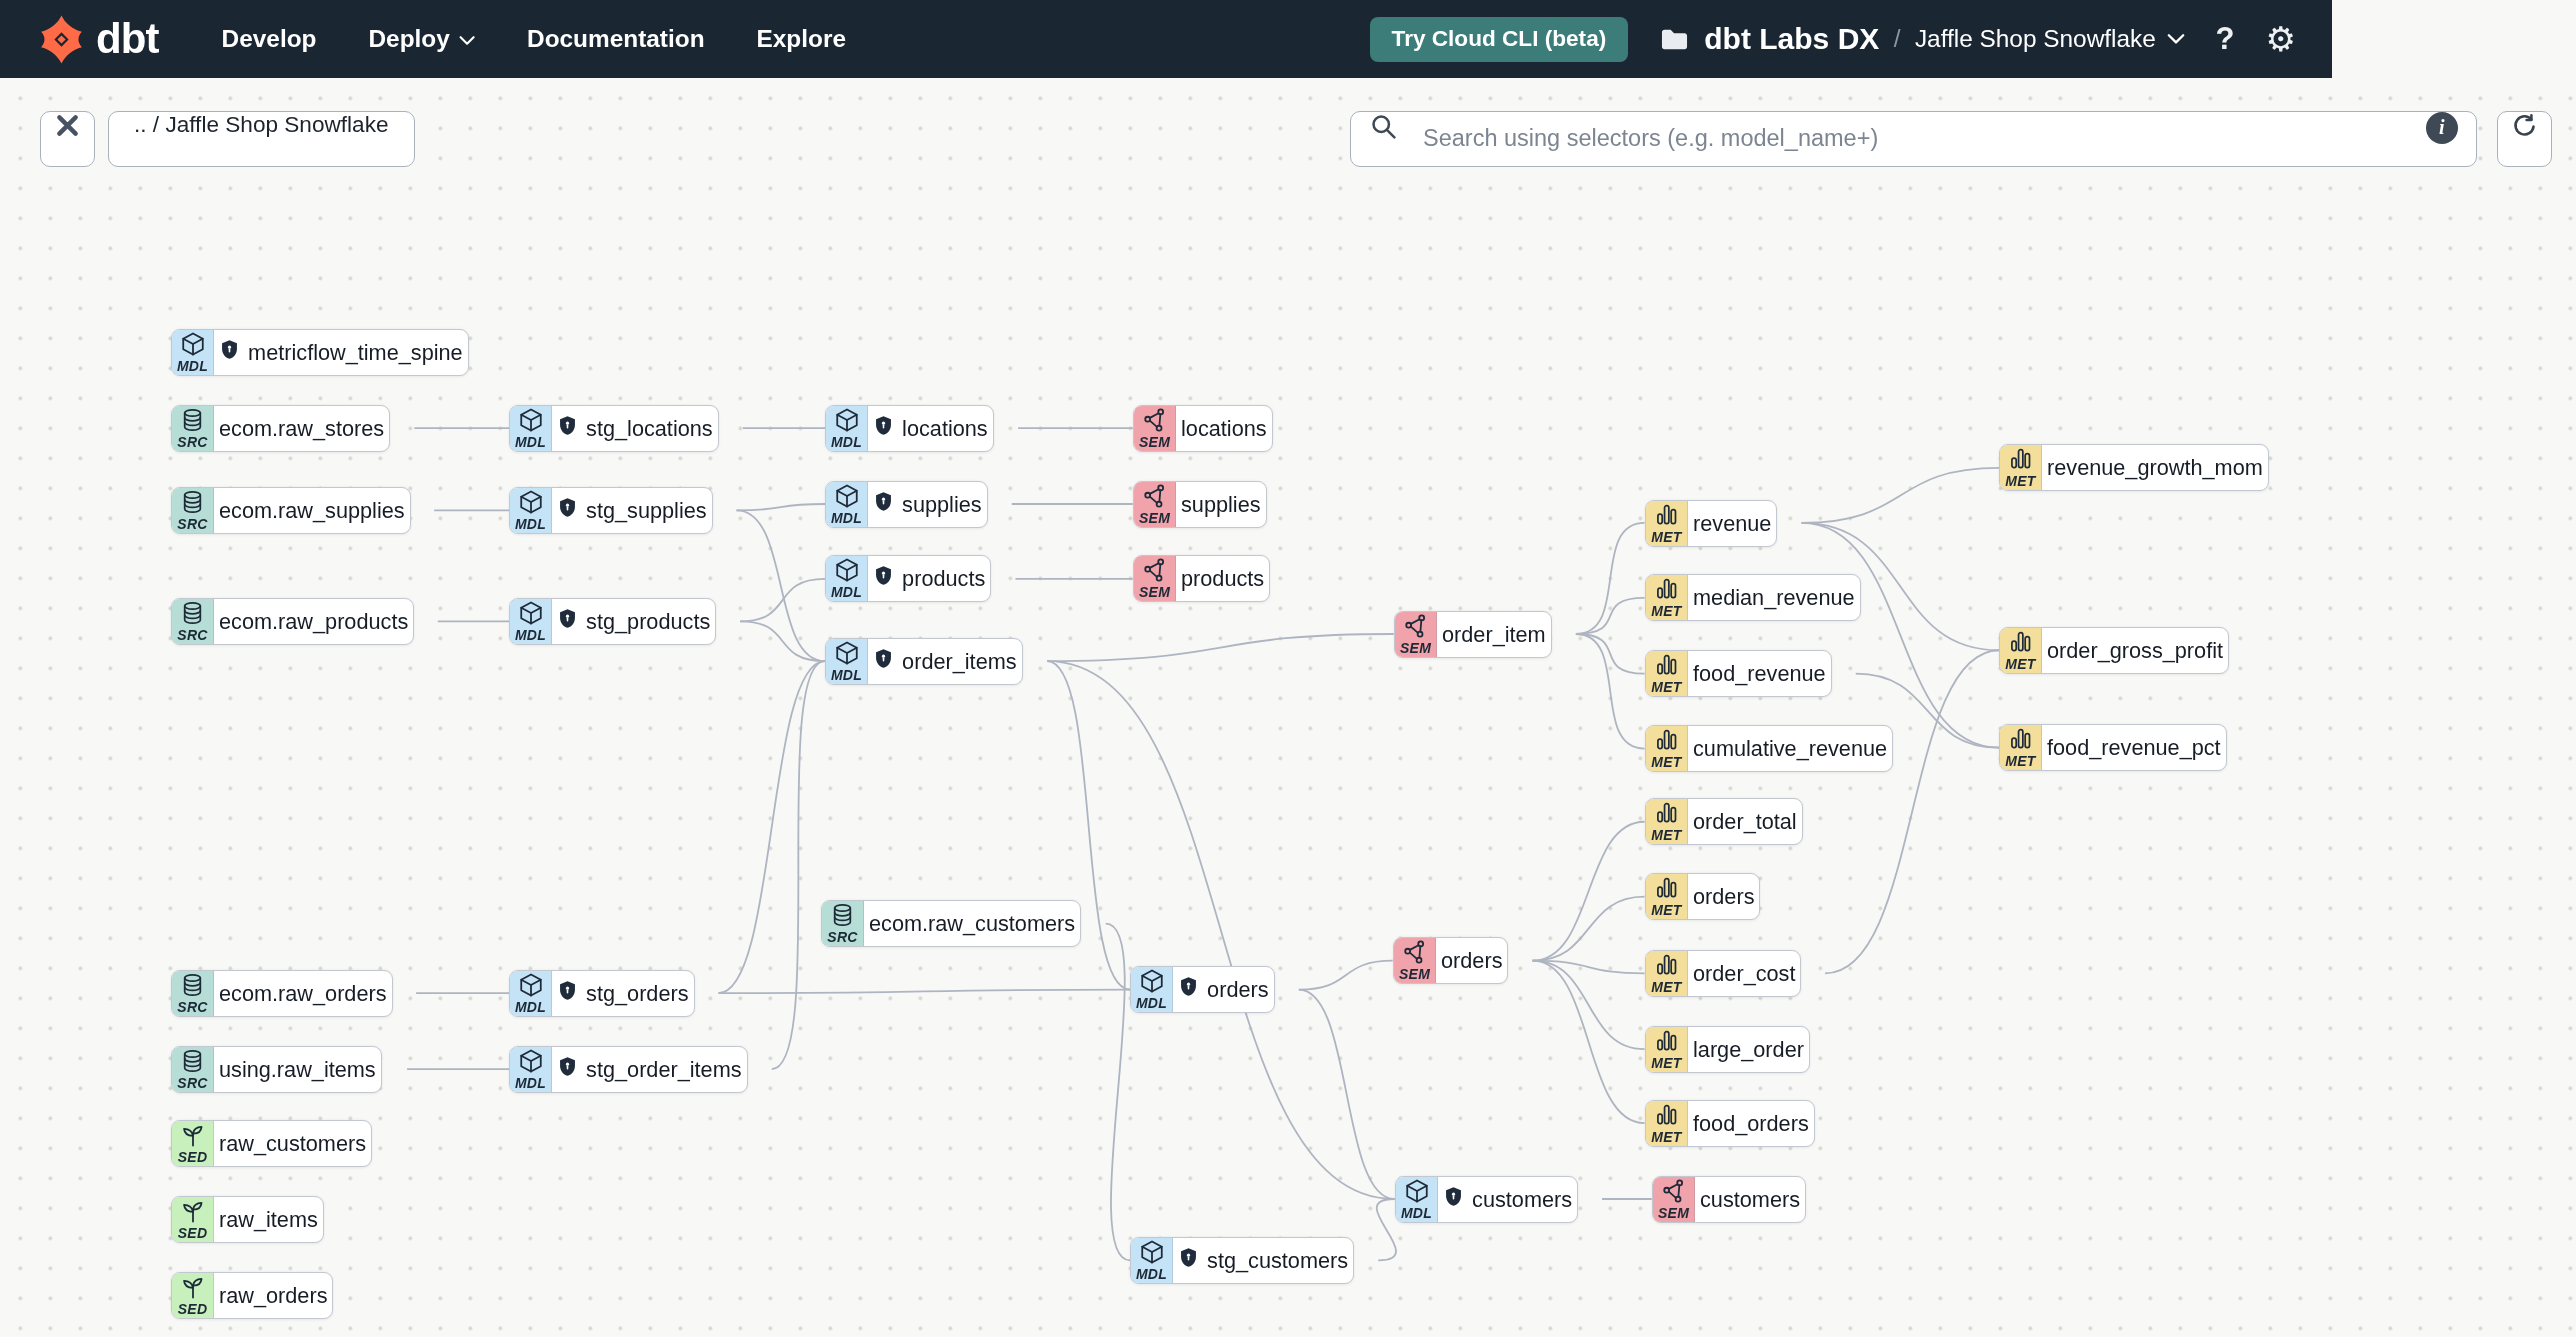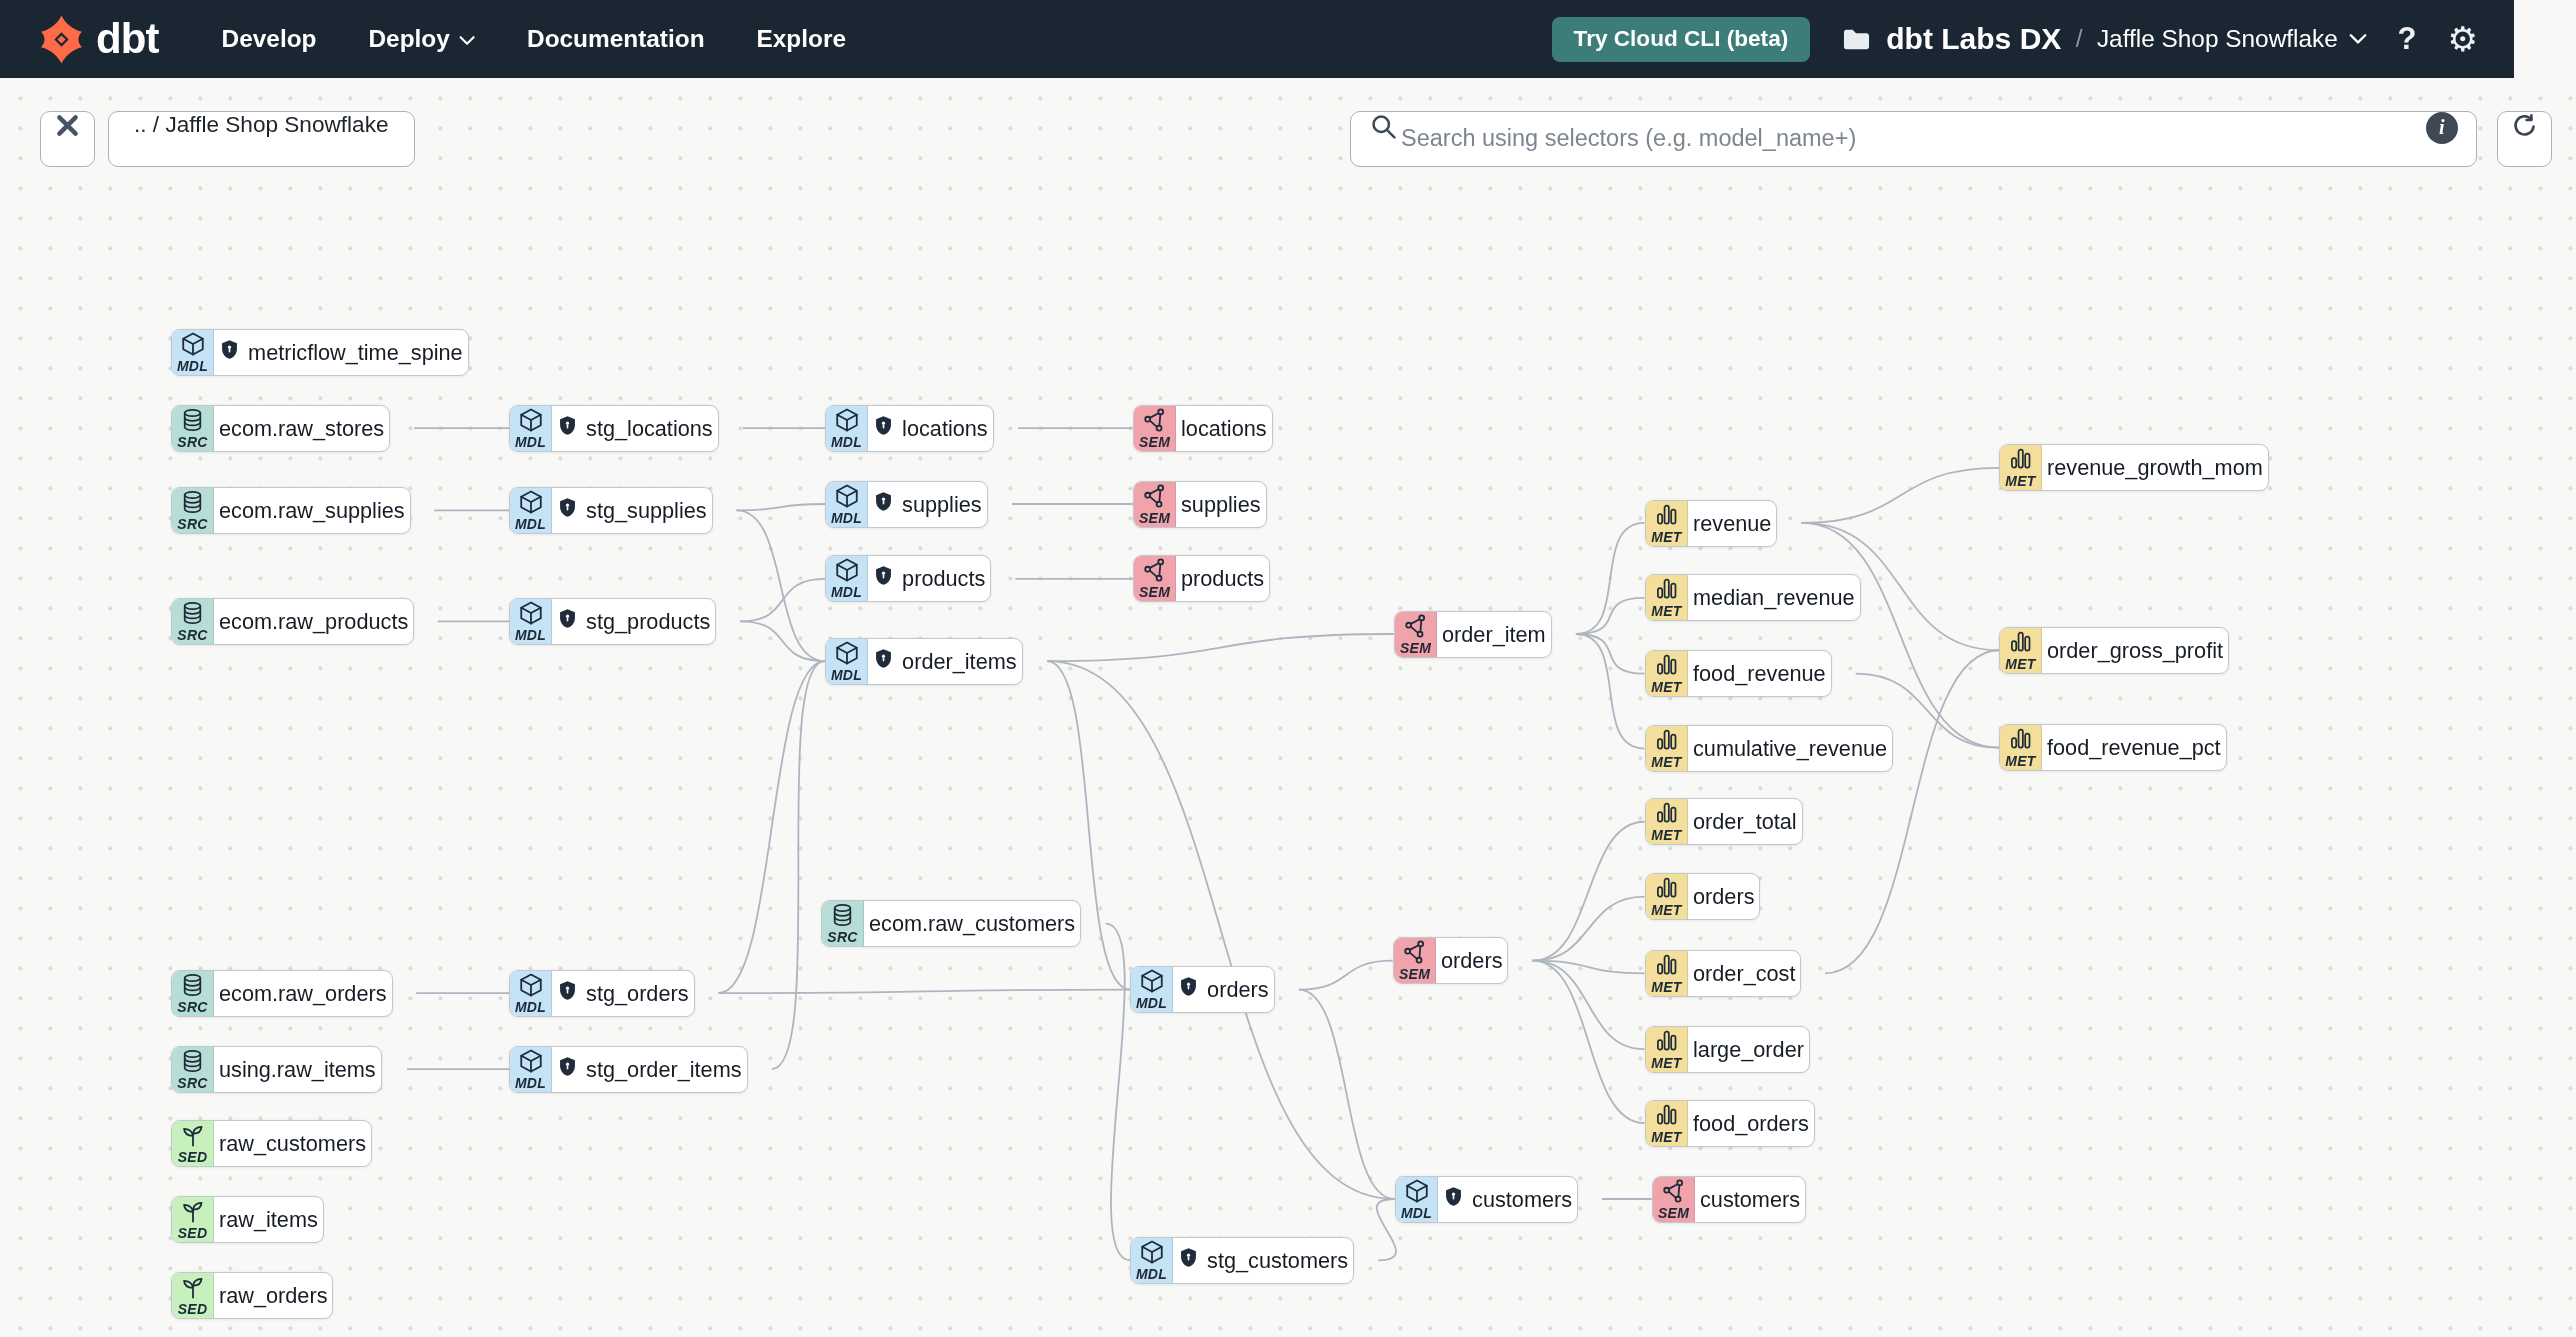--- a/index.html
+++ b/index.html
@@ -1,20 +1,20 @@
 <!DOCTYPE html>
 <html style="font-size:14.4px"><head>
 <meta charset="utf-8">
 <style>
   * { margin:0; padding:0; box-sizing:border-box; }
   html,body { width:2576px; height:1338px; overflow:hidden;
               font-family:"Liberation Sans", sans-serif; background:#f8f8f6; }
 
   
-  #header { position:absolute; left:0; top:0; width:2514px; height:78px;
+  #header { position:absolute; left:0; top:0; width:2332px; height:78px;
             background:#1a2632; display:flex; align-items:center; padding:0 36px; z-index:20; }
   #brand { display:flex; align-items:center; gap:9px; }
   #brand-text { color:#fff; font-size:42px; font-weight:bold; letter-spacing:-0.9px; }
   #nav { display:flex; align-items:center; gap:52px; margin-left:63px; }
   .nav-item { color:#fff; font-size:24.4px; font-weight:bold; display:flex; align-items:center; gap:9px; cursor:pointer; }
   #header-right { margin-left:auto; display:flex; align-items:center; gap:31px; }
   #cta-button { background:#3c7d7a; color:#fff; font-size:22.6px; font-weight:bold;
                 border:none; border-radius:8.1px; height:45px; padding:0 21.7px; cursor:pointer;
                 font-family:"Liberation Sans", sans-serif; }
   #account-group { display:flex; align-items:center; gap:14.4px; color:#fff; }
@@ -31,21 +31,21 @@
             background-size:30px 30px; background-position:5.4px 5.4px; }
   #edges-svg { position:absolute; left:0; top:0; width:2576px; height:1260px; z-index:1; }
   #edges-svg path { fill:none; stroke:#aeb5c1; stroke-width:2; }
 
   
   .tool-box { position:absolute; top:32.5px; height:56px; background:#fff;
               border:1.8px solid #a9b1bb; border-radius:10px; display:flex;
               justify-content:center; z-index:10; }
   #close-button { left:40px; width:55px; cursor:pointer; }
   #breadcrumb-chip { left:108px; padding:0 25px; font-size:22.6px; color:#1d232b; }
-  #search-bar { left:1350px; width:1127px; padding:0 18px; justify-content:flex-start; gap:3px; }
+  #search-bar { left:1350px; width:1127px; padding:0 18px; justify-content:flex-start; gap:25px; }
   #search-input { flex:1; border:none; outline:none; font-size:23.5px; color:#1d232b;
                   font-family:"Liberation Sans", sans-serif; background:transparent; }
   #search-input::placeholder { color:#7c8591; }
   #info-icon { width:32.5px; height:32.5px; border-radius:50%; background:#3f4956; color:#fff;
                font-size:20px; font-weight:bold; display:flex; align-items:center;
                justify-content:center; flex:0 0 auto; cursor:pointer; font-style:italic;
                font-family:"Liberation Serif", serif; }
   #refresh-button { left:2497px; width:55px; cursor:pointer; }
 
   

